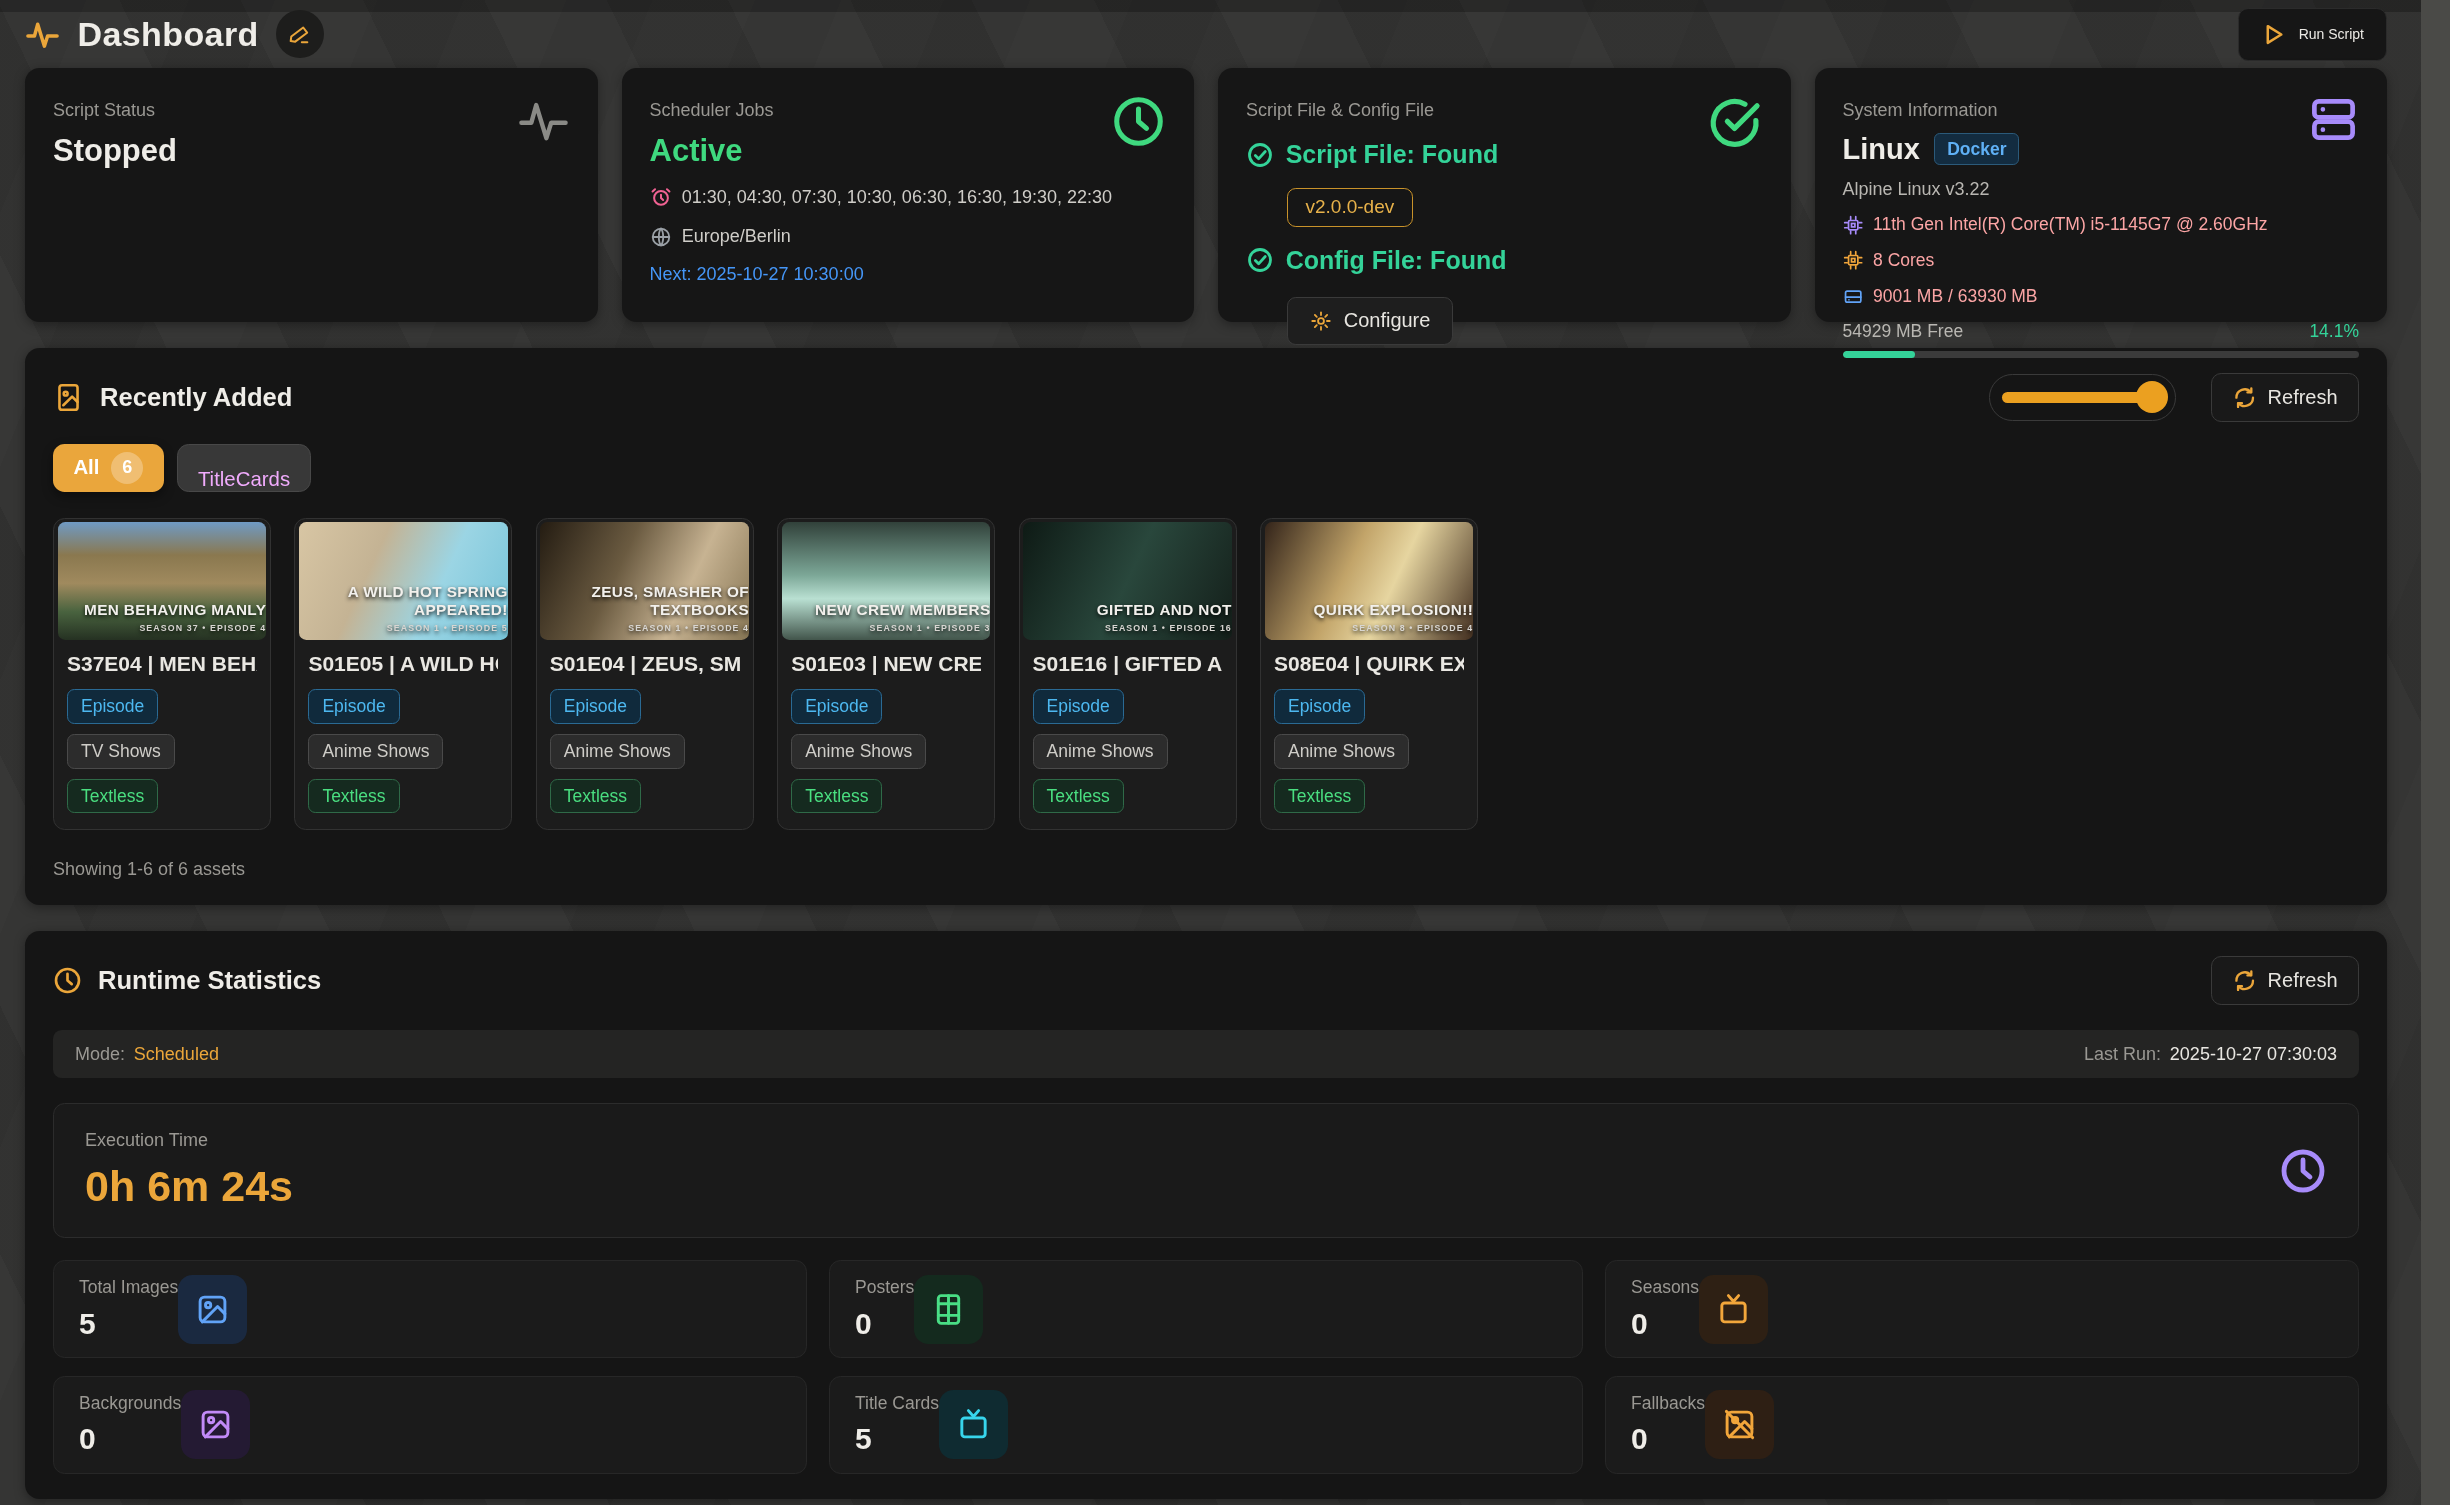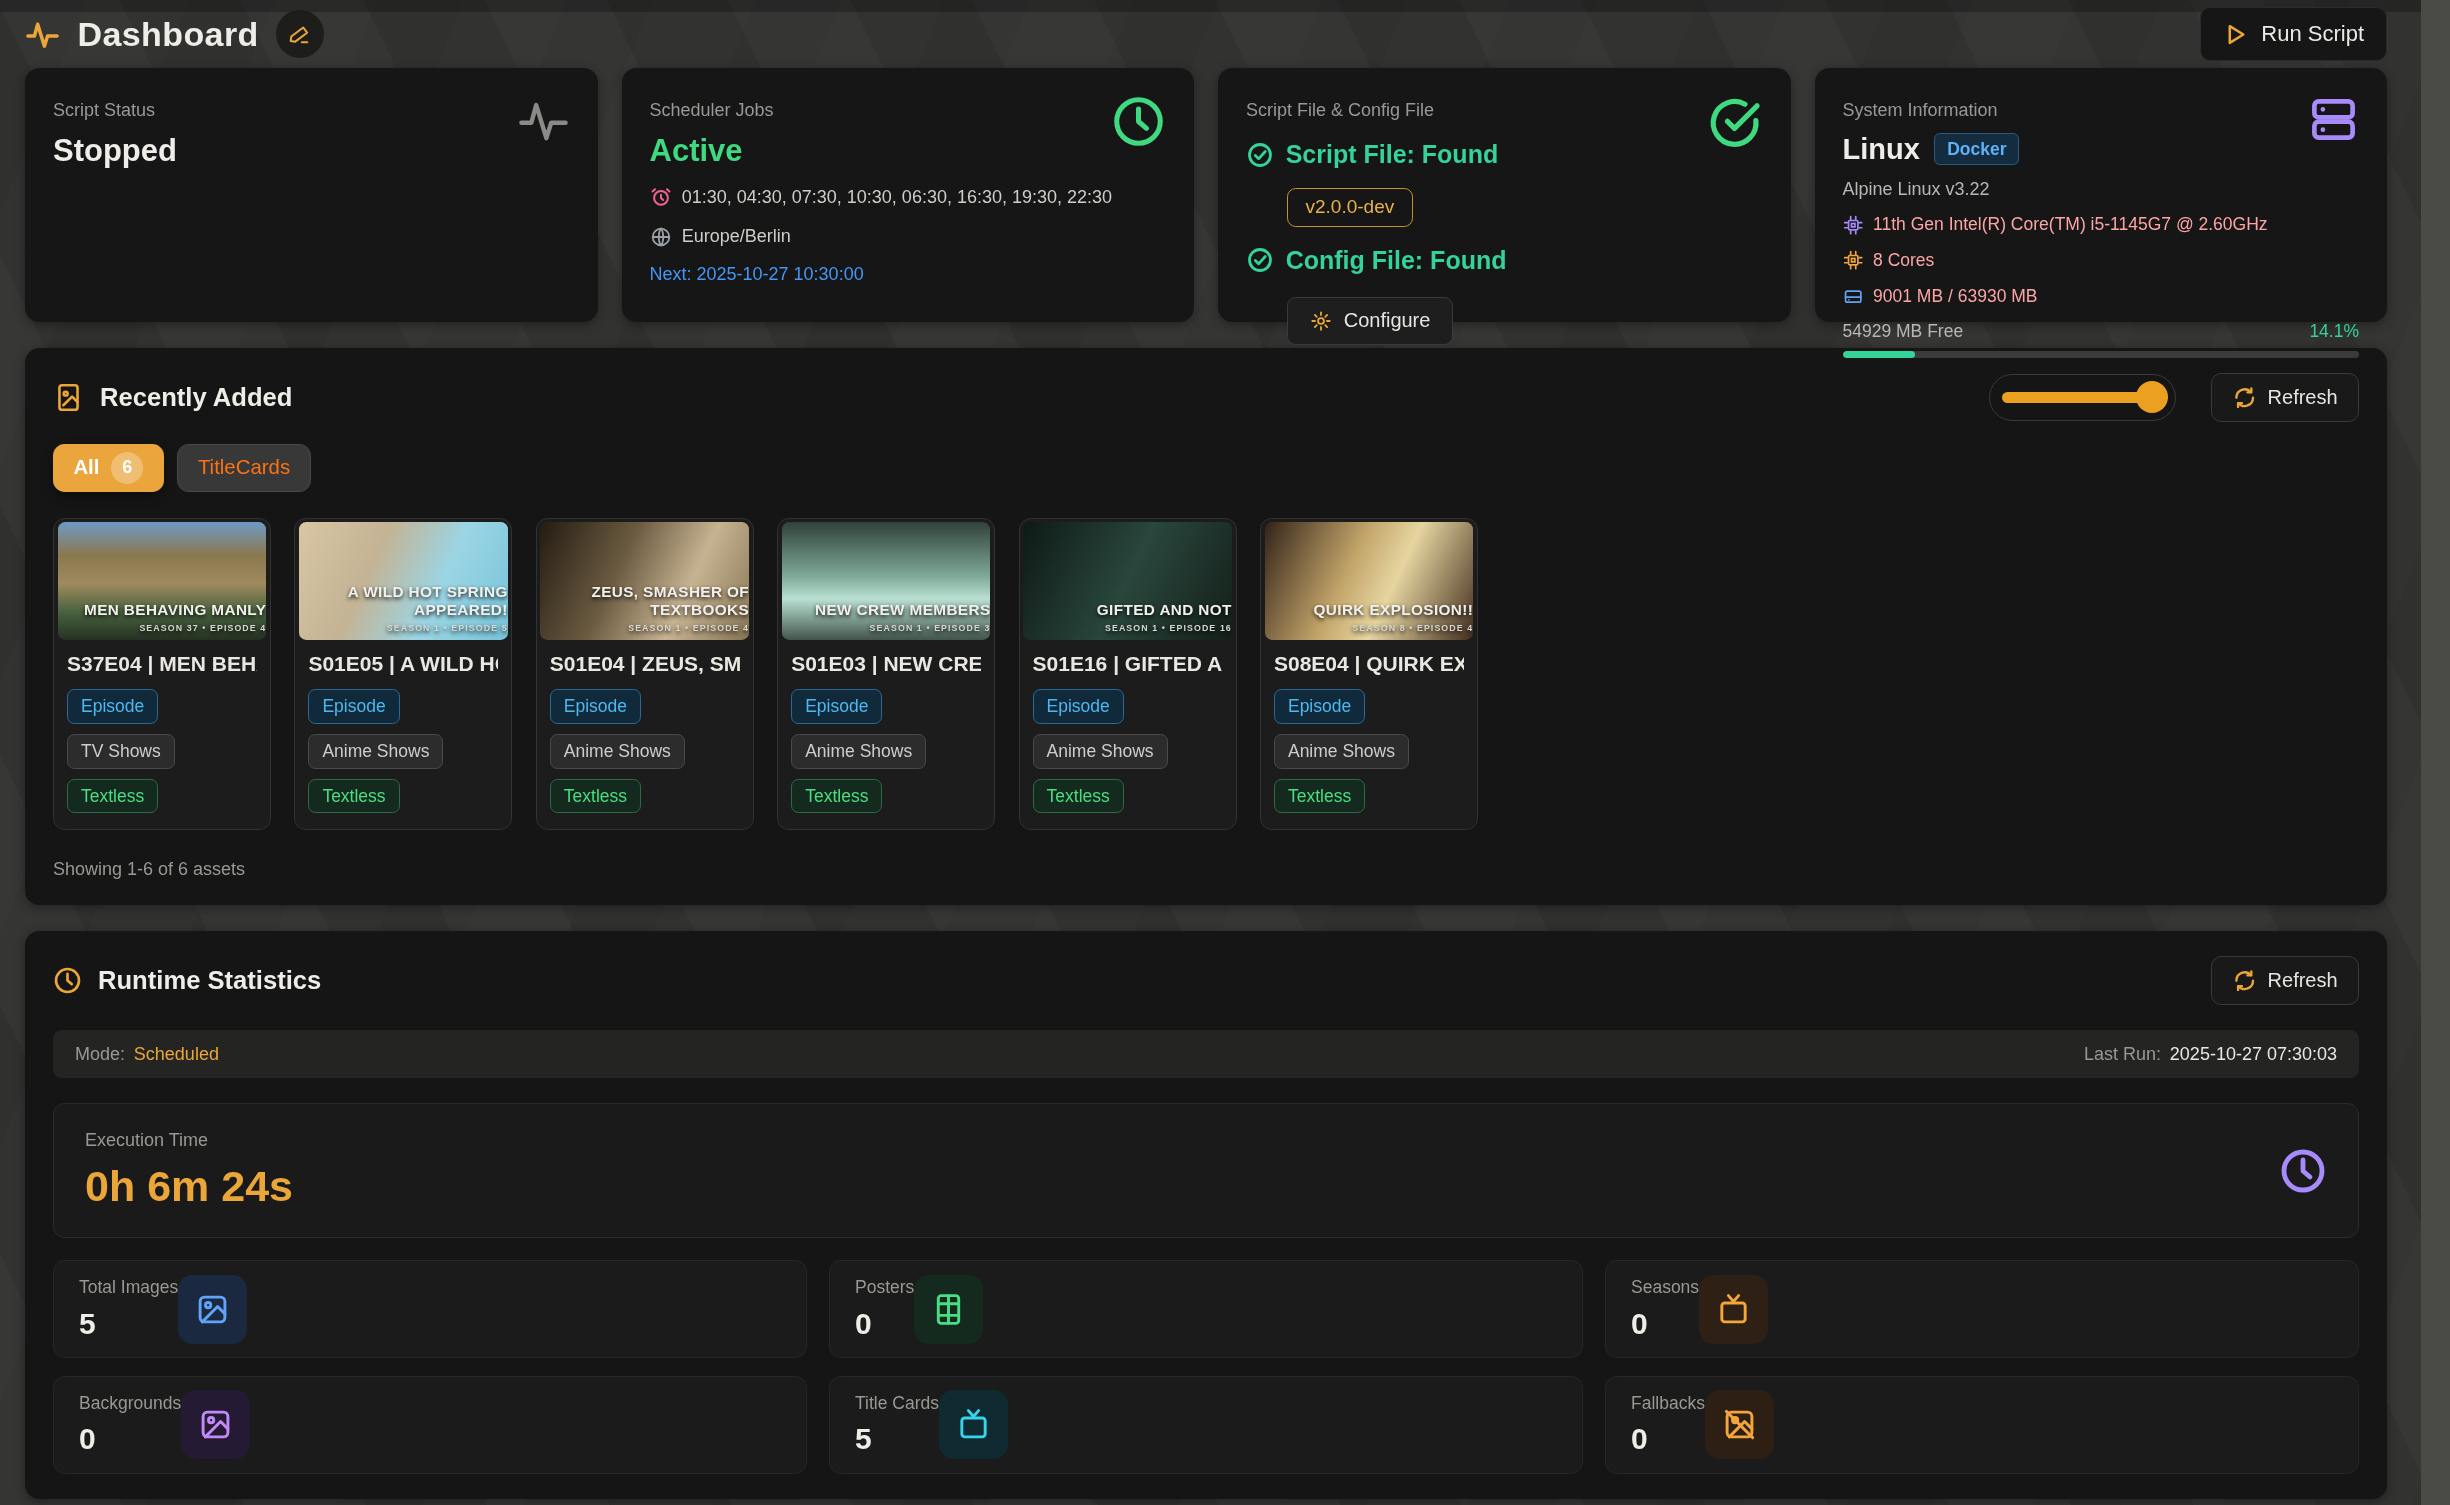--- a/index.html
+++ b/index.html
@@ -15,21 +15,21 @@
   }
   .top-strip{position:absolute;top:0;left:0;right:0;height:11.7px;background:rgba(0,0,0,.25);}
   .scroll-gutter{position:absolute;top:0;right:0;width:29px;height:1505px;background:#4a4a47;}
   .page{position:relative;padding:0 63px 0 25px;}
 
   
   .topbar{height:68px;display:flex;align-items:center;gap:17.5px;justify-content:space-between;}
   .page-title{font-size:34px;font-weight:bold;color:#efede8;letter-spacing:0.4px;margin:0;}
   .edit-btn{width:48px;height:48px;border-radius:50%;background:#1d1d1c;display:flex;align-items:center;justify-content:center;border:none;cursor:pointer;}
   .spacer{flex:1;}
-  .run-btn{display:flex;align-items:center;gap:13px;background:#161616;border:0.7px solid #2b2b2b;border-radius:10.2px;padding:13px 22px;font-size:22px;color:#eceae5;cursor:pointer;font-family:inherit;}
+  .run-btn{display:flex;align-items:center;gap:13px;background:#161616;border:0.7px solid #2b2b2b;border-radius:10.2px;padding:13px 22px;font-size:14px;color:#eceae5;cursor:pointer;font-family:inherit;}
 
   
   .cards-row{display:grid;grid-template-columns:repeat(4,1fr);gap:24px;}
   .status-card{position:relative;background:#161616;border-radius:14.6px;height:254px;padding:23.4px 28px;box-sizing:border-box;box-shadow:0 2.9px 10.2px rgba(0,0,0,.35);}
   .card-label{font-size:18px;color:#9a9893;margin:8.8px 0 11.7px 0;}
   .card-value{font-size:31px;font-weight:bold;color:#efede8;}
   .card-corner{position:absolute;top:26px;right:28px;}
   .value-green{color:#3fd97f;}
   .sched-line{display:flex;align-items:center;gap:10.2px;font-size:18px;color:#cfcdc8;margin-top:17.5px;}
   .sched-next{font-size:18px;color:#4596f7;margin-top:16px;}
@@ -55,21 +55,21 @@
   .refresh-btn{display:flex;align-items:center;gap:11.7px;background:#191919;border:0.7px solid #3a3a3a;border-radius:10.2px;padding:11.7px 20.4px;font-size:20px;color:#e7e5e0;cursor:pointer;font-family:inherit;}
   .slider-wrap{width:187px;height:47px;border:0.7px solid #3a3a3a;border-radius:23.4px;display:flex;align-items:center;padding:0 11.7px;box-sizing:border-box;margin-right:19px;cursor:pointer;}
   .slider-track{position:relative;flex:1;height:11.7px;border-radius:5.8px;background:#eba020;}
   .slider-thumb{position:absolute;right:-4.4px;top:50%;transform:translateY(-50%);width:32px;height:32px;border-radius:50%;background:#eba020;}
 
   
   .filters{display:flex;gap:13px;margin-top:22px;}
   .filter-btn{display:flex;align-items:center;gap:11.7px;border:none;border-radius:11.7px;padding:0 20.4px;height:48px;font-size:20.4px;cursor:pointer;font-family:inherit;}
   .filter-active{background:#eaa63c;color:#ffffff;font-weight:bold;box-shadow:0 4.4px 10.2px rgba(0,0,0,.4);}
   .filter-count{width:32px;height:32px;border-radius:50%;background:rgba(255,255,255,.28);display:flex;align-items:center;justify-content:center;font-size:18px;color:#fff;}
-  .filter-inactive{background:#383838;color:#f97316;border:0.7px solid #484848;}
+  .filter-inactive{background:#383838;color:#f0abfc;border:0.7px solid #484848;align-items:flex-end;}
 
   
   .media-row{display:flex;gap:23.4px;margin-top:26px;}
   .media-card{width:216px;background:#1c1c1c;border:0.7px solid #323232;border-radius:11.7px;overflow:hidden;cursor:pointer;}
   .thumb{position:relative;margin:3.7px;height:118px;border-radius:7.3px;overflow:hidden;}
   .thumb-caption{position:absolute;left:0;right:0;bottom:7.3px;text-align:right;text-shadow:0 1.5px 4.4px rgba(0,0,0,.9);}
   .thumb-title{font-size:15.3px;font-weight:bold;color:#f2f0ec;letter-spacing:0.4px;}
   .thumb-sub{font-size:8.8px;font-weight:bold;color:#d8d6d2;letter-spacing:1.1px;margin-top:4.4px;}
   .media-title{font-size:21px;font-weight:bold;color:#e9e7e2;margin:11.7px 13px 0 13px;white-space:nowrap;overflow:hidden;}
   .tag-row{display:flex;flex-wrap:wrap;gap:10.2px;margin:13px 13px 16px 13px;}

